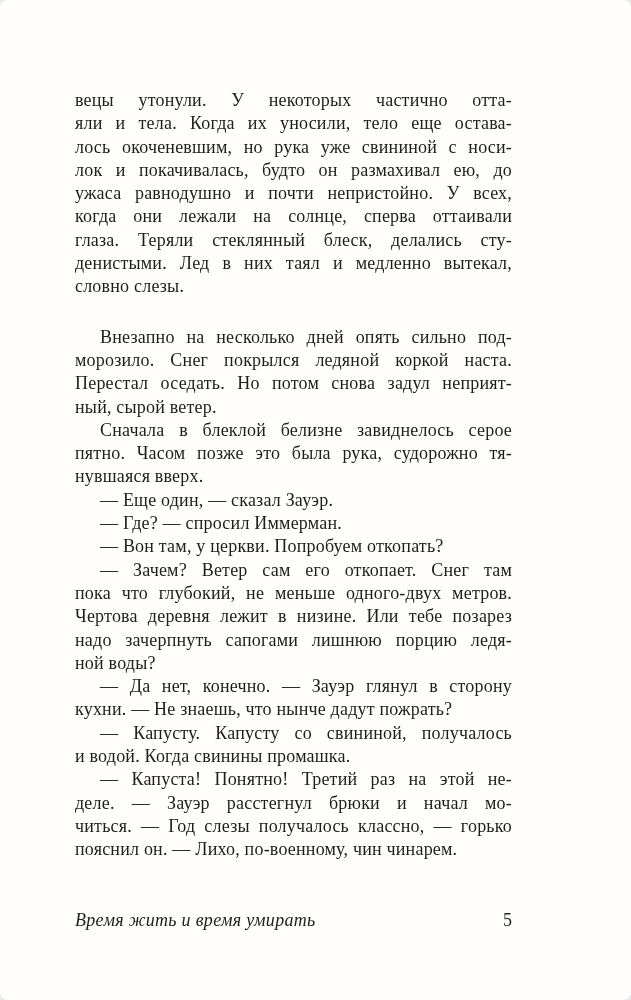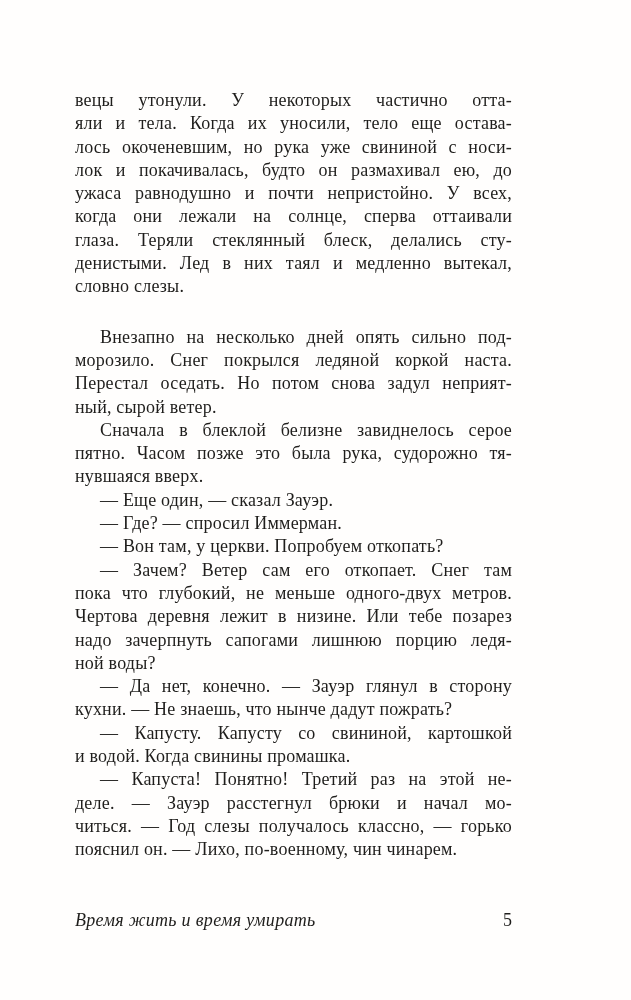--- a/index.html
+++ b/index.html
@@ -8,20 +8,21 @@
     background: #e9e9e9;
   }
   .book-page {
     position: relative;
     width: 631px;
     height: 1000px;
     margin: 0 auto;
     background: #fffefd;
     color: #1f1e1c;
     overflow: hidden;
+    border-radius: 8px;
   }
   .text-block {
     position: absolute;
     left: 75px;
     top: 89px;
     width: 437px;
   }
   .para { margin: 0; padding: 0; }
   .para.section-break { margin-top: 27px; }
   .line {
@@ -95,21 +96,21 @@
         <div class="line">пока что глубокий, не меньше одного-двух метров.</div>
         <div class="line">Чертова деревня лежит в низине. Или тебе позарез</div>
         <div class="line">надо зачерпнуть сапогами лишнюю порцию ледя-</div>
         <div class="line last">ной воды?</div>
       </div>
       <div class="para indented">
         <div class="line first">— Да нет, конечно. — Зауэр глянул в сторону</div>
         <div class="line last">кухни. — Не знаешь, что нынче дадут пожрать?</div>
       </div>
       <div class="para indented">
-        <div class="line first">— Капусту. Капусту со свининой, картошкой</div>
+        <div class="line first">— Капусту. Капусту со свининой, получалось</div>
         <div class="line last">и водой. Когда свинины промашка.</div>
       </div>
       <div class="para indented">
         <div class="line first">— Капуста! Понятно! Третий раз на этой не-</div>
         <div class="line">деле. — Зауэр расстегнул брюки и начал мо-</div>
         <div class="line">читься. — Год слезы получалось классно, — горько</div>
         <div class="line last">пояснил он. — Лихо, по-военному, чин чинарем.</div>
       </div>
     </div>
   <div class="page-footer">

